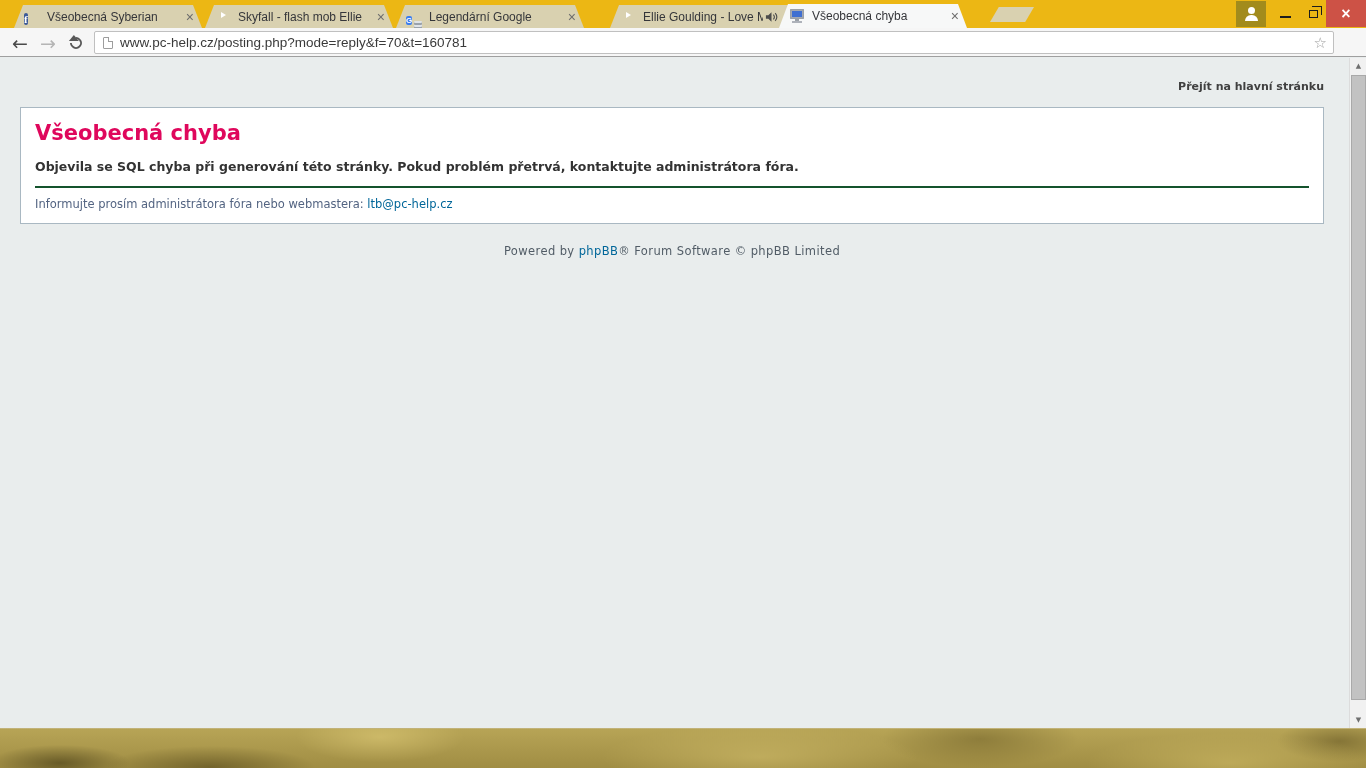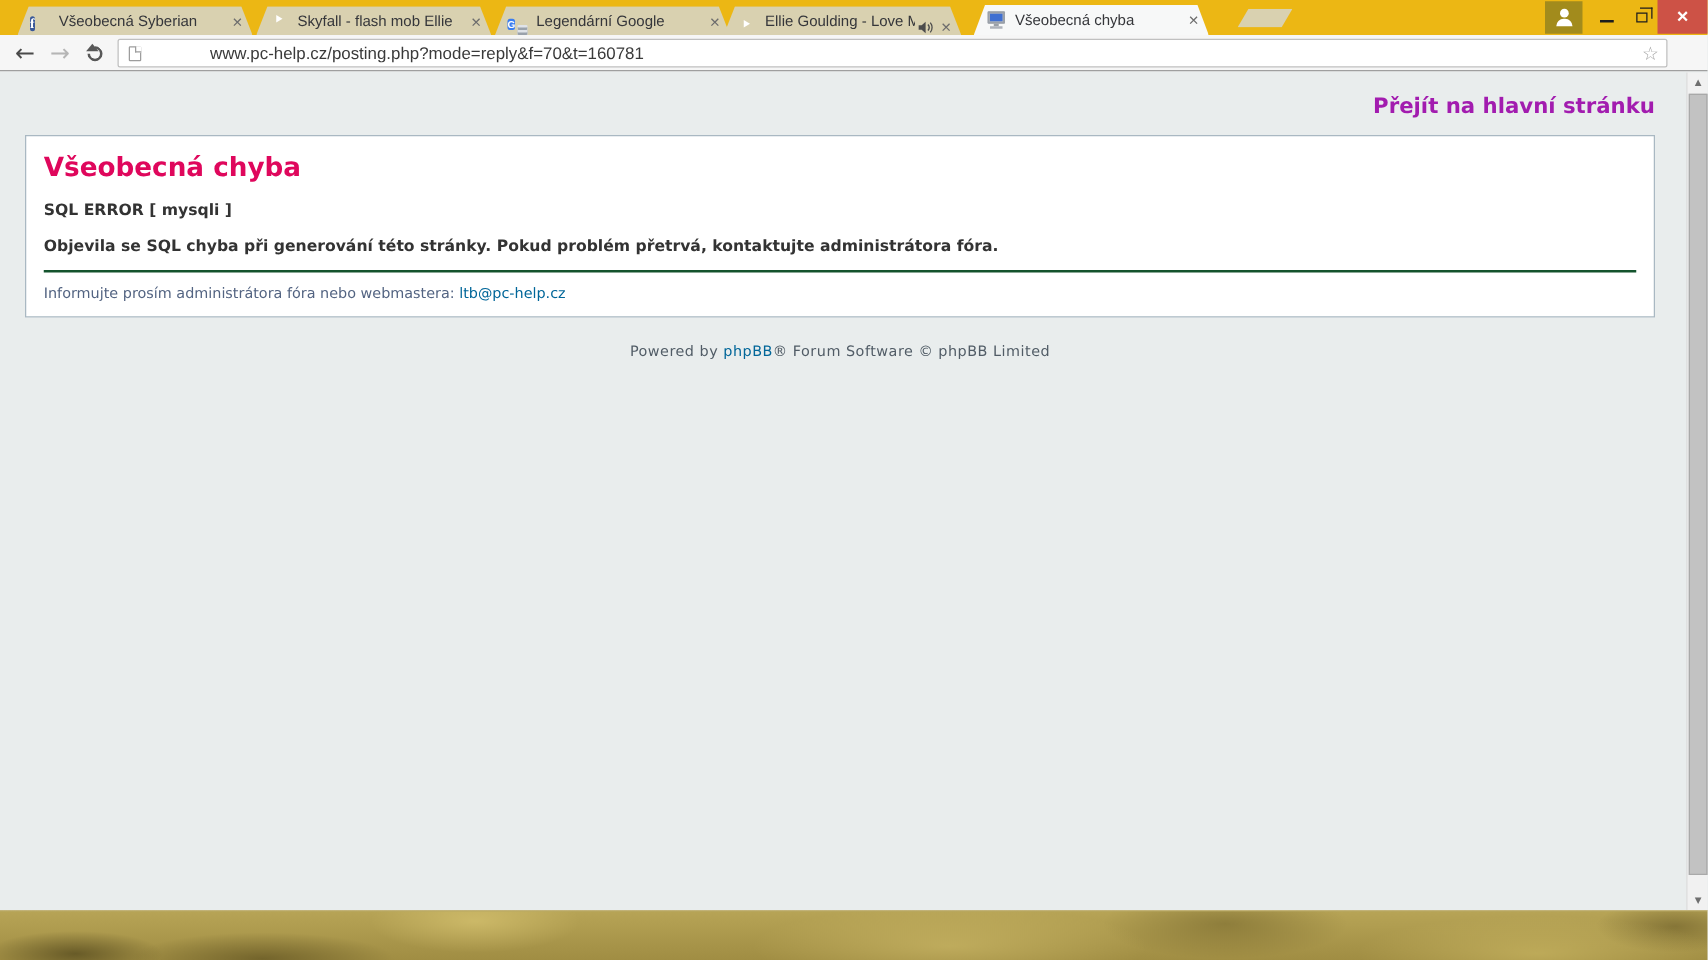--- a/index.html
+++ b/index.html
@@ -54,33 +54,33 @@
     font-size:19px;font-family:"DejaVu Sans",sans-serif;}
   #btn-back{left:6px;width:28px;color:#4a4a4a;}
   #btn-fwd{left:34px;width:28px;color:#b5b5b5;}
   #btn-reload{left:62px;width:28px;}
   #btn-reload .circ{width:12px;height:12px;border:2px solid #585858;border-radius:50%;
     border-left-color:transparent;position:relative;transform:rotate(45deg);}
   #btn-reload .circ::after{content:"";position:absolute;left:-4px;top:-3px;
     border-top:5px solid transparent;border-bottom:5px solid transparent;border-right:6px solid #585858;
     transform:rotate(45deg);}
   #omnibox{position:absolute;left:94px;top:3px;width:1240px;height:23px;background:#fff;
-    border:1px solid #c0c0c0;border-radius:2px;display:flex;align-items:center;padding:0 6px;gap:48px;}
+    border:1px solid #c0c0c0;border-radius:2px;display:flex;align-items:center;padding:0 6px;}
   #omnibox .docicon{width:10px;height:12px;border:1.3px solid #9d9d9d;border-radius:1px;margin:0 7px 0 2px;position:relative;}
   #omnibox .docicon::after{content:"";position:absolute;right:-1px;top:-1px;width:4px;height:4px;
     background:#fff;border-left:1.3px solid #9d9d9d;border-bottom:1.3px solid #9d9d9d;}
   #url-text{flex:1;font-size:13.5px;color:#3a3a3a;white-space:nowrap;overflow:hidden;}
   #btn-star{flex:0 0 auto;color:#a0a0a0;font-size:15px;font-family:"DejaVu Sans",sans-serif;}
 
   
   #page{position:absolute;left:0;top:58px;width:1349px;height:670px;background:#e9eded;
     font-family:"DejaVu Sans",sans-serif;}
   #page-inner{margin:0 25px 0 20px;}
   #home-link-row{padding-top:17px;text-align:right;}
-  #home-link{font-size:17px;font-weight:bold;color:#a21caf;text-decoration:none;}
+  #home-link{font-size:11px;font-weight:bold;color:#404040;text-decoration:none;}
   #error-panel{margin-top:13px;background:#fff;border:1px solid #a9b8c2;padding:9px 14px 12px;}
   #error-title{margin:4px 0 0;font-size:21px;font-weight:bold;color:#df075c;line-height:1.2;}
   .err-line{margin:13px 0 0;font-size:12.5px;font-weight:bold;color:#333;line-height:16px;}
   .err-line.last{padding-bottom:11px;border-bottom:2px solid #14532d;}
   #contact-line{margin:9px 0 0;font-size:11.5px;color:#536482;line-height:14px;}
   #contact-email{color:#006699;text-decoration:none;text-align:center;}
   #page-footer{margin-top:20px;text-align:center;font-size:11.5px;color:#515c66;letter-spacing:.4px;}
   #phpbb-link{color:#006699;text-decoration:none;}
 
   
@@ -118,21 +118,21 @@
   <div class="tab" style="left:205px;width:188px;">
     <span class="fav"><span class="fav-yt"></span></span>
     <span class="tab-title">Skyfall - flash mob Ellie</span>
     <span class="tab-close">×</span>
   </div>
   <div class="tab" style="left:396px;width:188px;">
     <span class="fav"><span class="fav-gt">G</span></span>
     <span class="tab-title">Legendární Google</span>
     <span class="tab-close">×</span>
   </div>
-  <div class="tab" style="left:579px;width:190px;align-items:flex-end;">
+  <div class="tab" style="left:610px;width:190px;">
     <span class="fav"><span class="fav-yt"></span></span>
     <span class="tab-title">Ellie Goulding - Love M</span>
     <svg class="tab-audio" viewBox="0 0 14 12">
       <path d="M1 4v4h2.6L7 11V1L3.6 4z" fill="#4c4c4c"></path>
       <path d="M9 3.4a4 4 0 0 1 0 5.2M11 1.8a6.6 6.6 0 0 1 0 8.4" stroke="#4c4c4c" stroke-width="1.2" fill="none"></path>
     </svg>
     <span class="tab-close">×</span>
   </div>
   <div class="tab active" style="left:779px;width:188px;">
     <span class="fav"><span class="fav-mon"><span class="scr"></span><span class="stand"></span><span class="base"></span></span></span>
@@ -175,21 +175,20 @@
   </div>
 </div>
 
 <div id="page">
   <div id="page-inner">
     <div id="home-link-row">
       <a id="home-link" href="#">Přejít na hlavní stránku</a>
     </div>
     <div id="error-panel">
       <h1 id="error-title">Všeobecná chyba</h1>
-      <p class="err-line">SQL ERROR [ mysqli ]</p>
       <p class="err-line last">Objevila se SQL chyba při generování této stránky. Pokud problém přetrvá, kontaktujte administrátora fóra.</p>
       <p id="contact-line"><span>Informujte prosím administrátora fóra nebo webmastera: </span><a id="contact-email" href="#">ltb@pc-help.cz</a></p>
     </div>
     <div id="page-footer"><span>Powered by </span><a id="phpbb-link" href="#">phpBB</a><span>® Forum Software © phpBB Limited</span></div>
   </div>
 </div>
 
 <div id="scrollbar">
   <div class="sb-btn" id="sb-up">▲</div>
   <div id="sb-thumb"></div>

